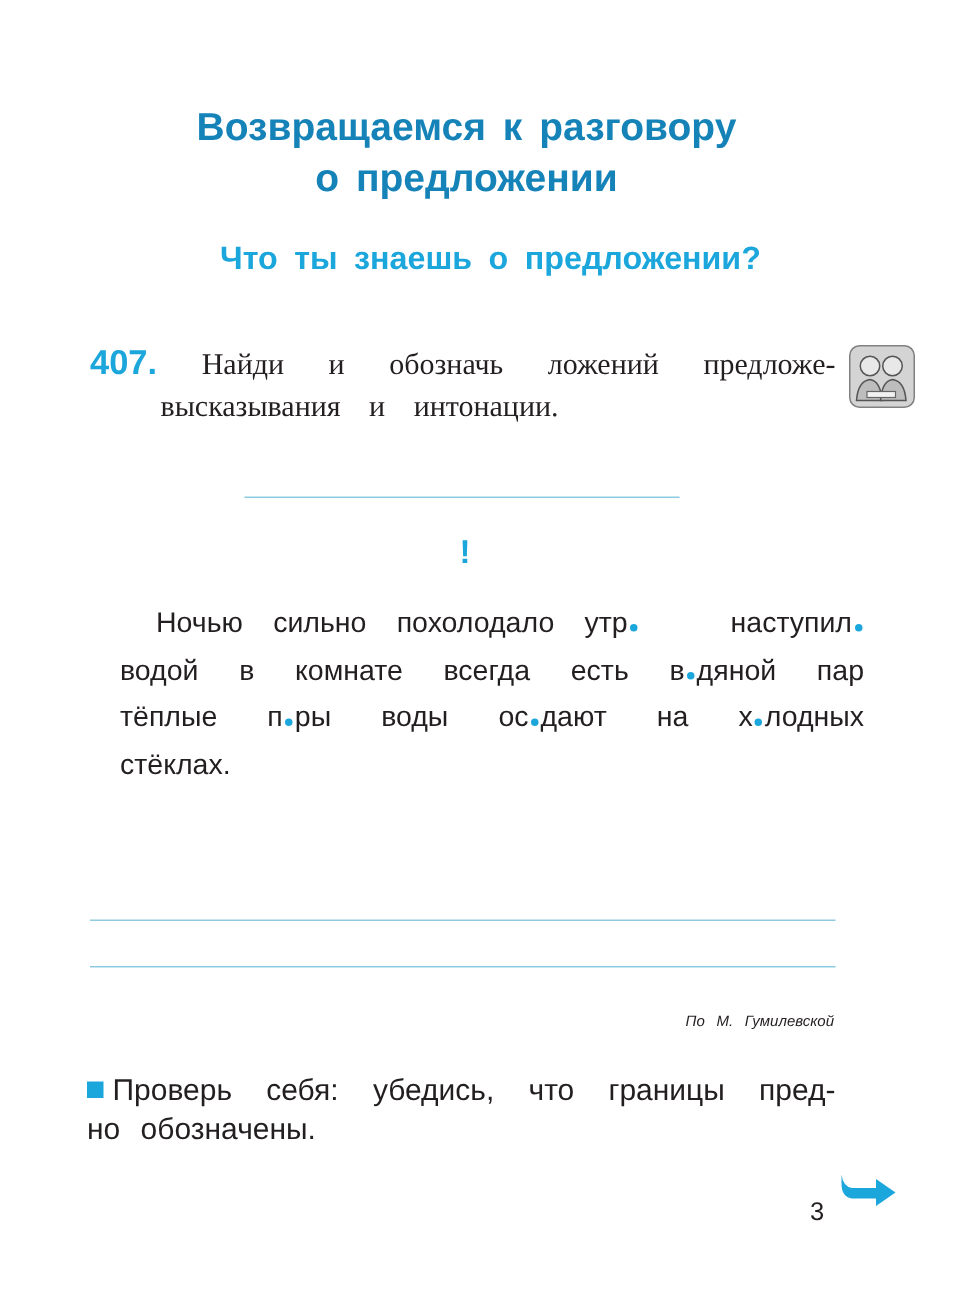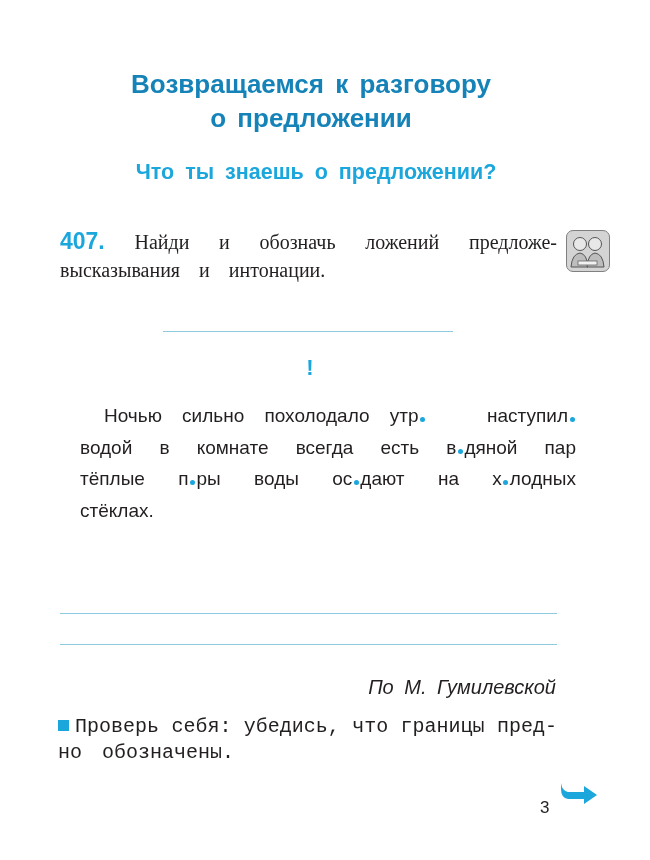--- a/index.html
+++ b/index.html
@@ -1,38 +1,38 @@
 <!DOCTYPE html>
 <html><head>
 <meta charset="utf-8">
 <style>
   html, body { margin: 0; padding: 0; background: #ffffff; }
   body { width: 650px; height: 860px; position: relative; overflow: hidden; font-family: "Liberation Sans", sans-serif; color: #231f20; }
   .title { position: absolute; left: 0; width: 650px; text-align: center; font-family: "Liberation Sans", sans-serif; font-weight: bold; color: #1583b8; font-size: 26px; line-height: 34px; word-spacing: 4px; }
   .title.t1 { top: 67px; left: -14px; }
   .title.t2 { top: 101px; left: -14px; }
-  .subtitle { position: absolute; top: 158px; left: 61px; width: 510px; text-align: center; font-weight: bold; color: #1ba6dc; font-size: 21.5px; line-height: 28px; word-spacing: 5px; }
+  .subtitle { position: absolute; top: 158px; left: 72px; width: 510px; text-align: center; font-weight: bold; color: #1ba6dc; font-size: 21.5px; line-height: 28px; word-spacing: 5px; }
   .task { position: absolute; top: 228px; left: 60px; width: 497px; font-family: "Liberation Serif", serif; font-size: 20px; line-height: 27.5px; text-align: justify; text-align-last: justify; word-spacing: 6px; }
   .task .line { display: block; text-align: justify; text-align-last: justify; }
-  .task .line.last { text-align-last: left; word-spacing: 14px; }
+  .task .line.last { text-align-last: left; word-spacing: 14px; margin-left: 47px; }
   .task-num { font-family: "Liberation Sans", sans-serif; font-weight: bold; color: #1ba6dc; font-size: 23px; }
   .pair-icon { position: absolute; top: 230px; left: 566px; width: 44px; height: 42px; border: 1.5px solid #808080; border-radius: 7px; background: #d4d4d4; box-sizing: border-box; }
   .rule { position: absolute; height: 1px; background: #8fcbe0; }
   .rule.r1 { top: 331px; left: 163px; width: 290px; }
   .rule.r2 { top: 613px; left: 60px; width: 497px; }
   .rule.r3 { top: 644px; left: 60px; width: 497px; }
   .excl { position: absolute; top: 355px; left: 300px; width: 20px; text-align: center; color: #1ba6dc; font-weight: bold; font-size: 22px; }
   .text { position: absolute; top: 400px; left: 60px; width: 496px; font-size: 19px; line-height: 31.5px; margin-left: 20px; }
   .text .line { display: block; text-align: justify; text-align-last: justify; white-space: nowrap; }
   .text .line.first { padding-left: 24px; }
   .text .line.last { text-align-last: left; }
   .gap { display: inline-block; width: 8px; position: relative; height: 10px; }
   .gap::after { content: ""; position: absolute; left: 1.5px; top: 5px; width: 5px; height: 5px; border-radius: 50%; background: #1ba6dc; }
-  .source { position: absolute; top: 676px; left: 60px; width: 496px; text-align: right; font-style: italic; font-size: 20px; word-spacing: 5px; }
-  .check { position: absolute; top: 714px; left: 58px; width: 499px; font-family: Liberation Mono, monospace; font-size: 20px; line-height: 26px; }
+  .source { position: absolute; top: 676px; left: 60px; width: 496px; text-align: right; font-style: italic; font-size: 10px; word-spacing: 5px; }
+  .check { position: absolute; top: 714px; left: 58px; width: 499px; font-family: Liberation Sans, sans-serif; font-size: 20px; line-height: 26px; }
   .check .line { display: block; text-align: justify; text-align-last: justify; }
   .check .line.last { text-align-last: left; word-spacing: 8px; }
   .sq { display: inline-block; width: 11px; height: 11px; background: #1ba6dc; margin-right: 6px; vertical-align: 1px; }
   .page-num { position: absolute; top: 798px; left: 540px; font-size: 17px; }
   .next-arrow { position: absolute; top: 781px; left: 560px; width: 38px; height: 24px; }
 </style>
 </head>
 <body>
 
 <div class="title t1">Возвращаемся к разговору</div>

